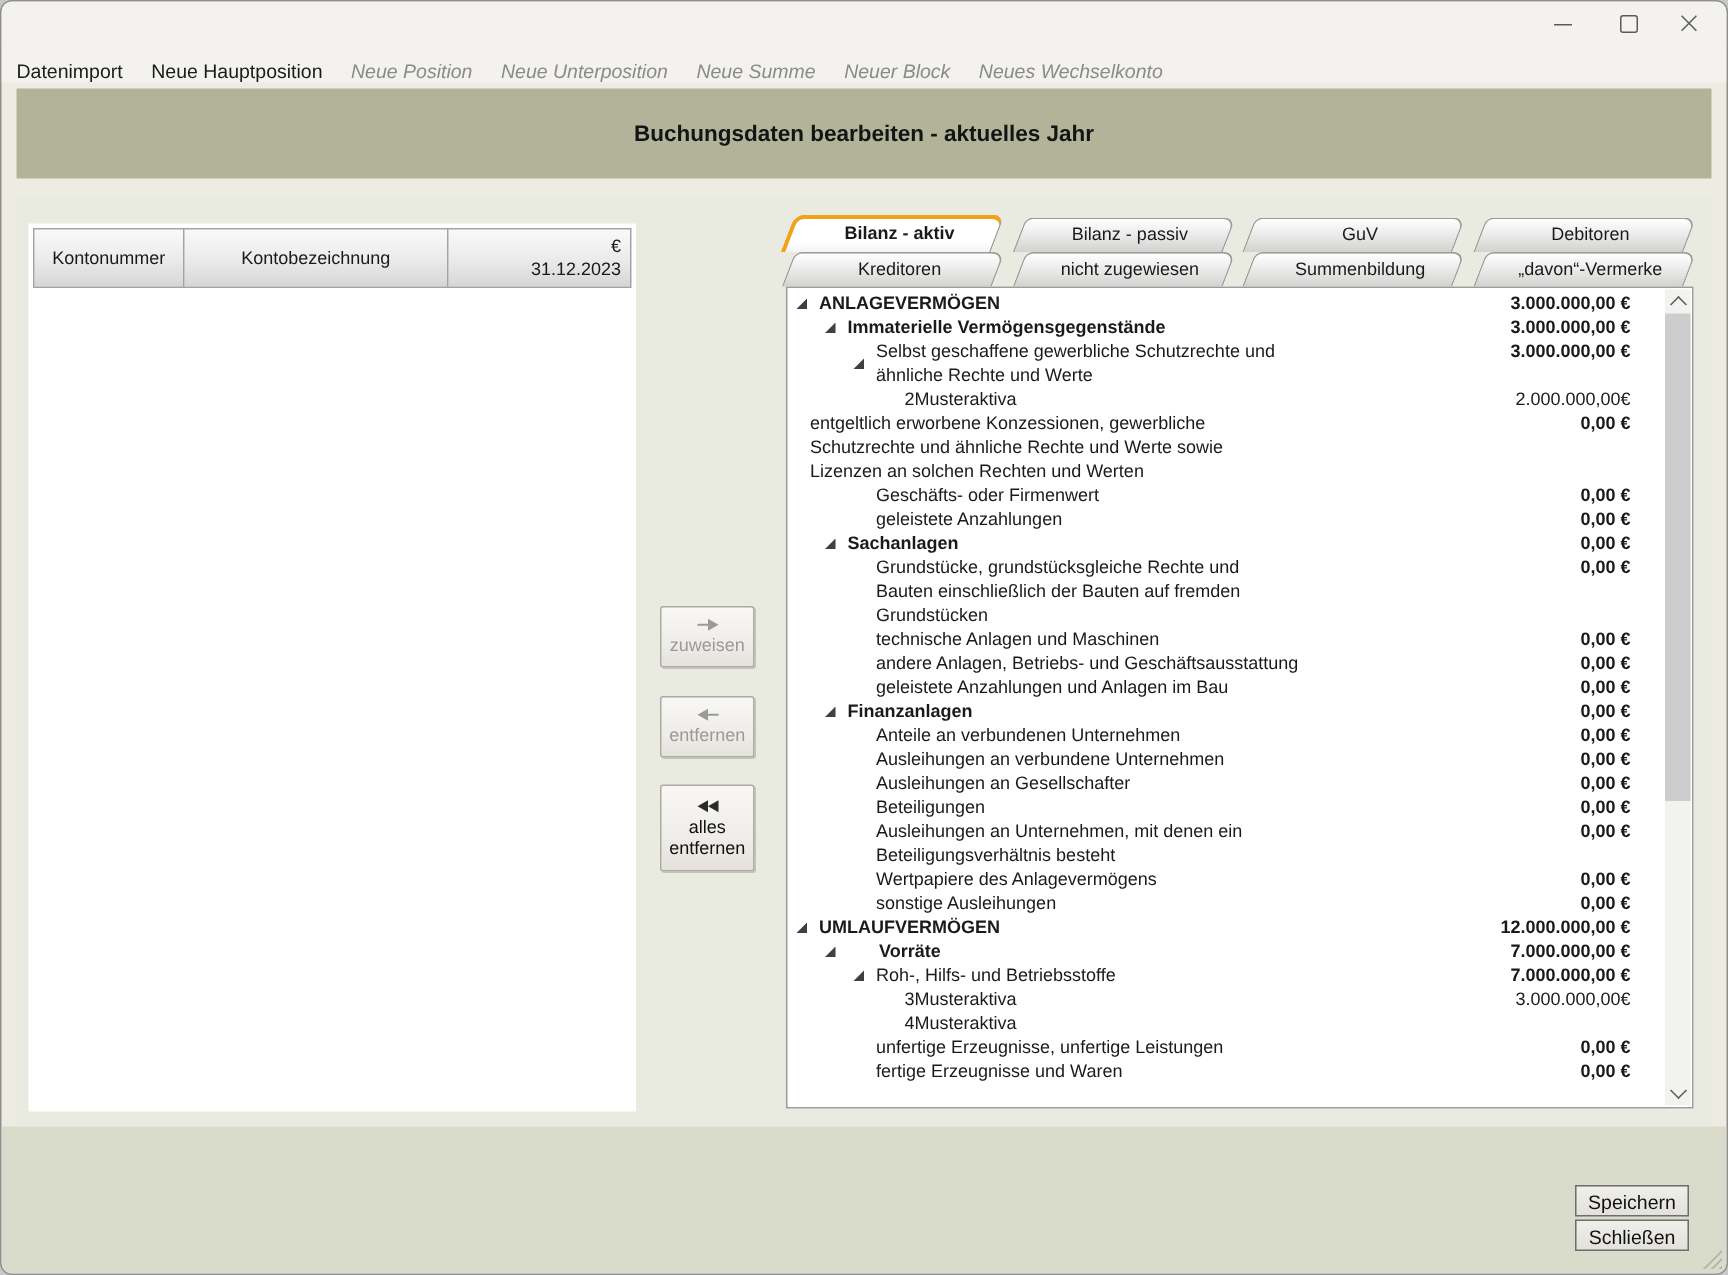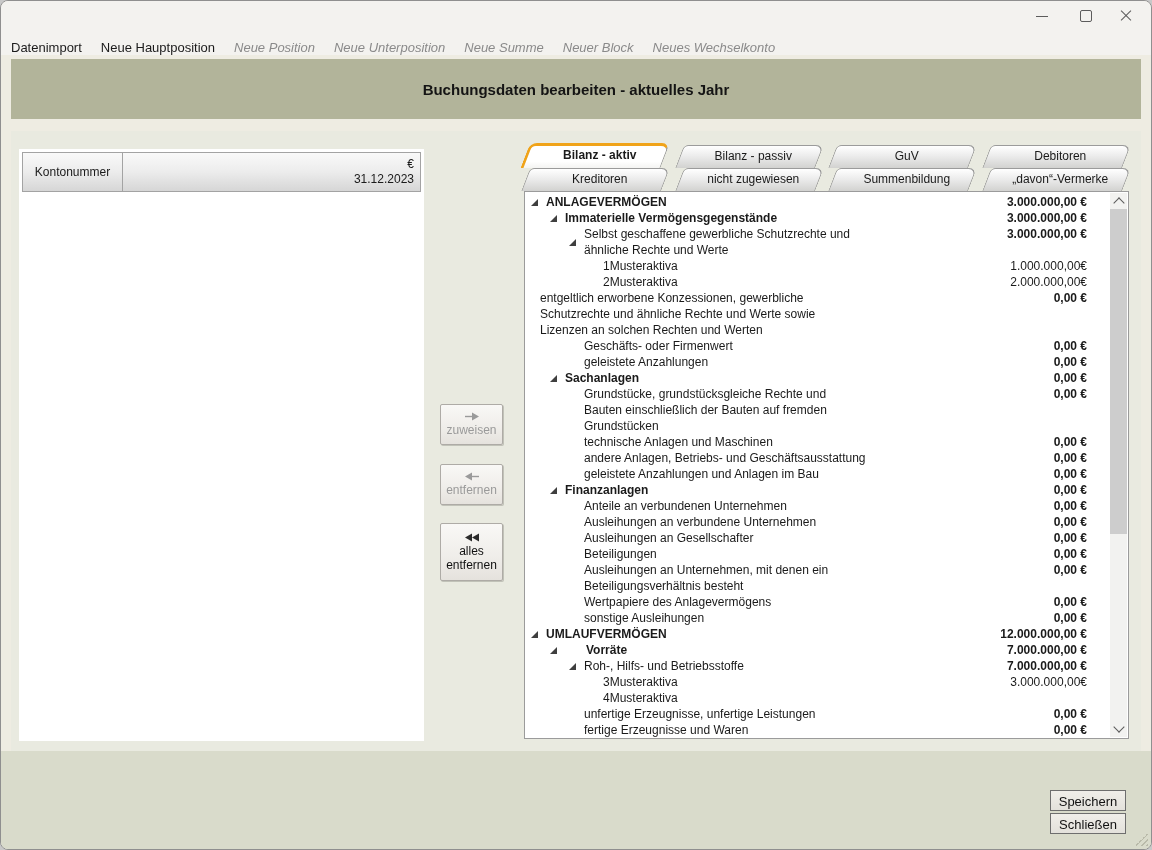--- a/index.html
+++ b/index.html
@@ -106,20 +106,21 @@
   <div id="banner" style="background: rgb(178, 180, 154);">
     <span id="banner-title">Buchungsdaten bearbeiten - aktuelles Jahr</span>
   </div>
 
   <div id="main-panel"></div>
   <div id="bottom-strip"></div>
 
   <div id="accounts-list">
     <div id="accounts-header">
       <div class="col-head" id="col-kontonummer">Kontonummer</div>
+      <div class="col-head" id="col-kontobezeichnung">Kontobezeichnung</div>
       <div class="col-head" id="col-value">
         <span>€</span>
         <span>31.12.2023</span>
       </div>
     </div>
   </div>
 
   <button class="transfer-btn" id="assign-button">
     <svg width="16" height="9" viewBox="0 0 16 9">
         <line x1="1" y1="4.5" x2="8" y2="4.5" stroke="#9a9a9a" stroke-width="1.4"></line>
@@ -209,27 +210,20 @@
               <div class="expander-glyph"></div>
             </div>
           </div>
           <div class="tree-label">Selbst geschaffene gewerbliche Schutzrechte und ähnliche Rechte und Werte</div>
           <div class="tree-value vbold">3.000.000,00 €</div>
         </div>
         <div class="tree-row" style="padding-left: 63px;">
           <div class="lead">
             <div class="expander"></div>
           </div>
-          <div class="tree-label">1Musteraktiva</div>
-          <div class="tree-value">1.000.000,00€</div>
-        </div>
-        <div class="tree-row" style="padding-left: 63px;">
-          <div class="lead">
-            <div class="expander"></div>
-          </div>
           <div class="tree-label">2Musteraktiva</div>
           <div class="tree-value">2.000.000,00€</div>
         </div>
         <div class="tree-row" style="">
           <div class="lead">
             <div class="expander"></div>
           </div>
           <div class="tree-label">entgeltlich erworbene Konzessionen, gewerbliche Schutzrechte und ähnliche Rechte und Werte sowie Lizenzen an solchen Rechten und Werten</div>
           <div class="tree-value vbold">0,00 €</div>
         </div>

